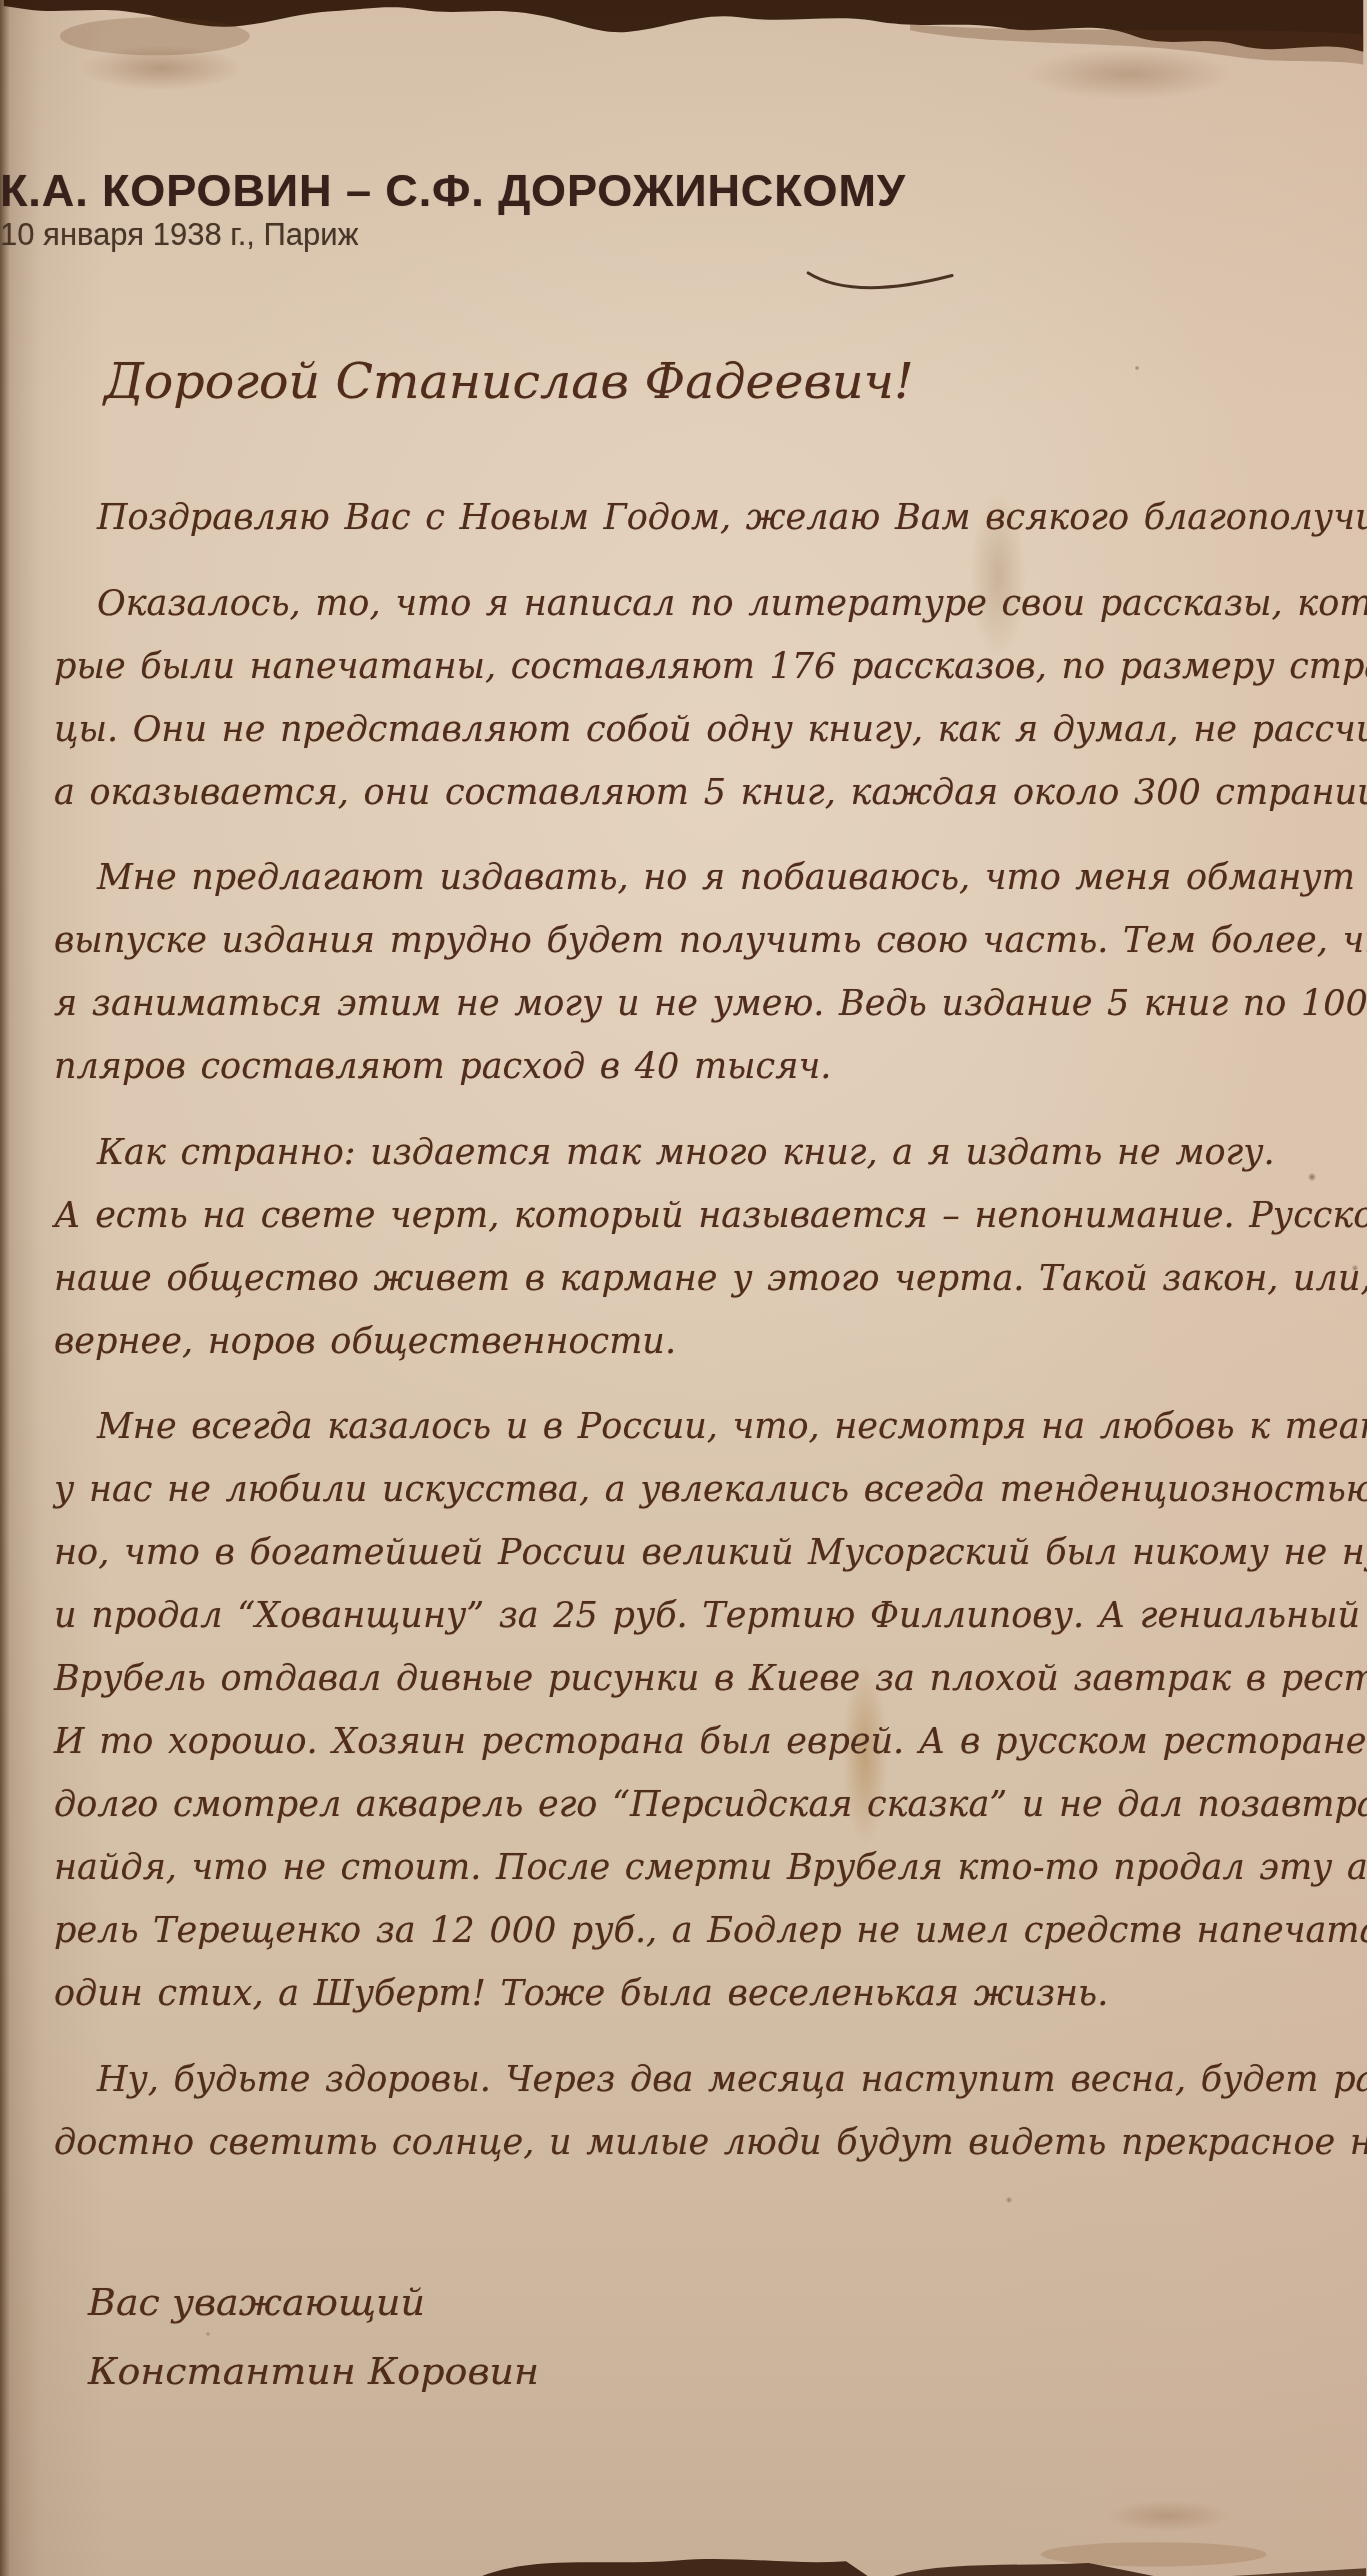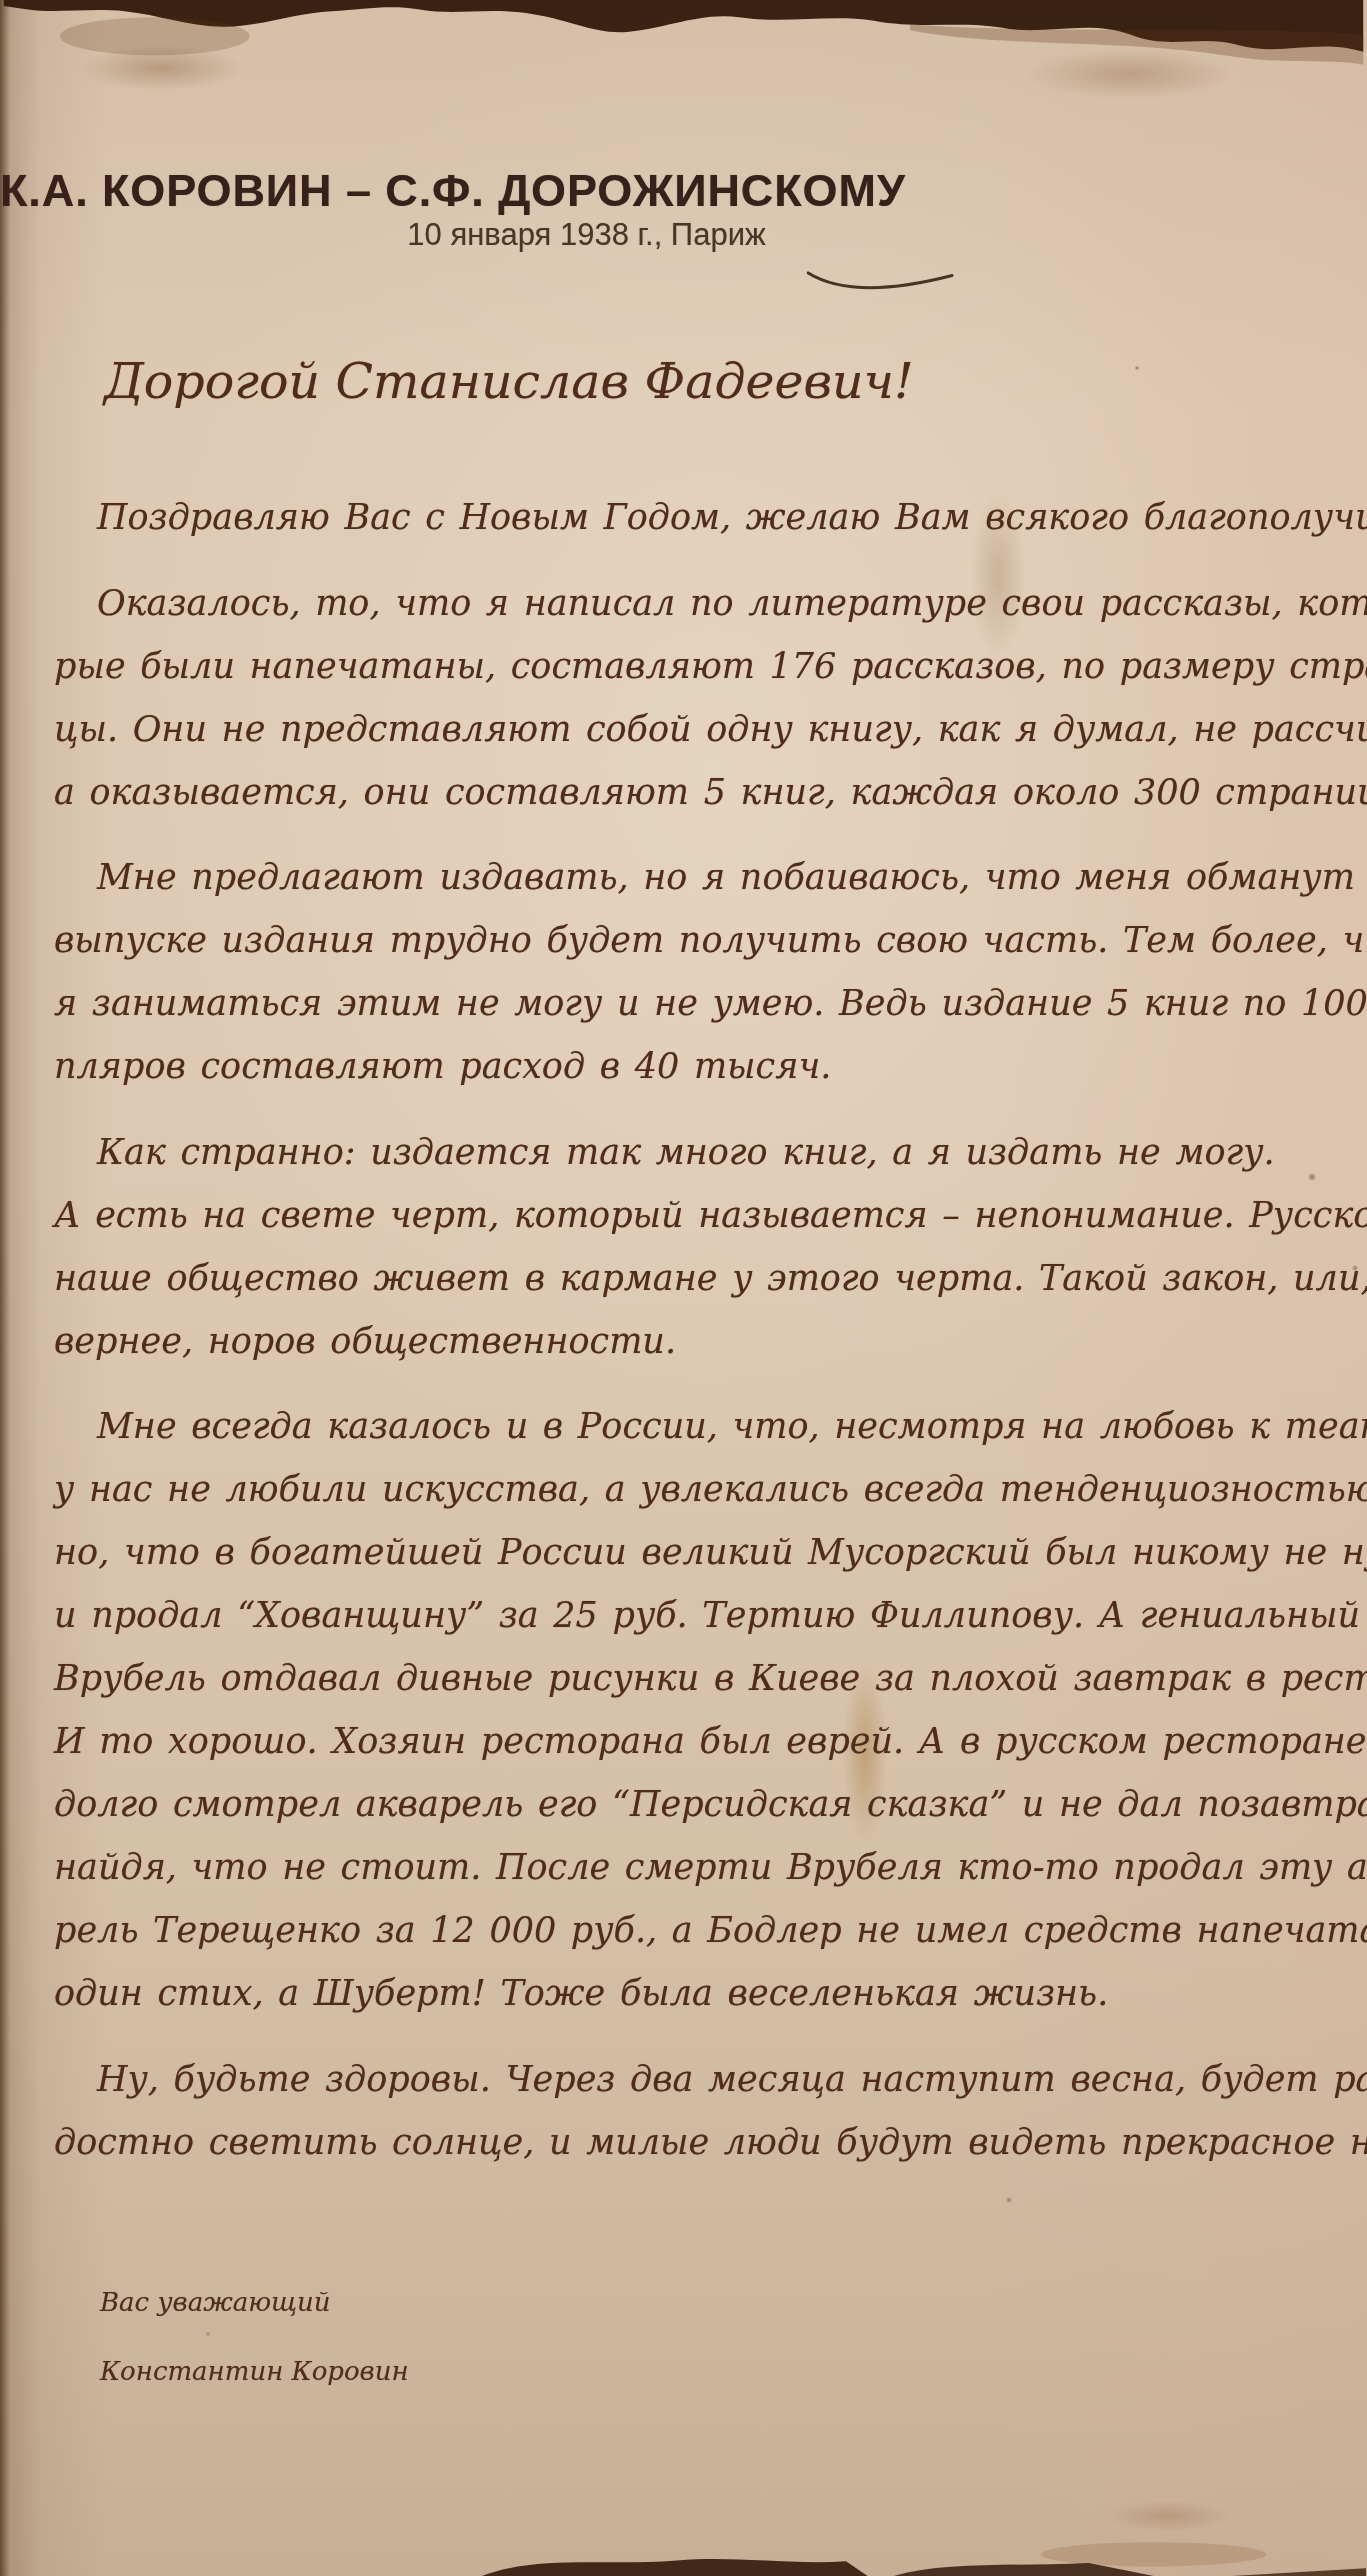--- a/index.html
+++ b/index.html
@@ -39,21 +39,21 @@
   .edge-bottom { bottom: 0; }
 
   .title {
     position: absolute; top: 135px; left: 0; right: 0;
     font-weight: 700; font-size: 45px; letter-spacing: 0.9px;
     color: #38211a;
     text-shadow: 0 0 0.9px rgba(56,33,26,0.5);
   }
   .dateline {
     position: absolute; top: 217px; left: 0; right: 194px;
-    text-align: center;
+    text-align: left;
     font-size: 31px; color: #4a3628;
     text-shadow: 0 0 0.9px rgba(74,54,40,0.4);
   }
   .flourish { position: absolute; top: 266px; left: 803px; }
 
   .script { font-family: "DejaVu Serif", serif; font-style: italic; color: #4f2c1b; }
 
   .salutation {
     position: absolute; top: 351px; left: 104px; right: 43px;
     text-align: left;
@@ -65,22 +65,22 @@
   }
   .body p {
     margin: 0 0 22.6px 0;
     font-size: 35px; line-height: 63px;
     white-space: pre;
     text-indent: 43px;
     word-spacing: 3.5px;
     text-shadow: 0 0 0.9px rgba(79,44,27,0.40);
   }
   .signature {
-    position: absolute; top: 2268px; left: 100px;
-    font-size: 26px; line-height: 69px;
+    position: absolute; top: 2268px; left: 88px;
+    font-size: 38px; line-height: 69px;
     text-shadow: 0 0 0.9px rgba(79,44,27,0.40);
   }
 </style>
 </head>
 <body>
 
 <div class="photo">
 
   <div class="stains"></div>
   <div class="edge-left"></div>

